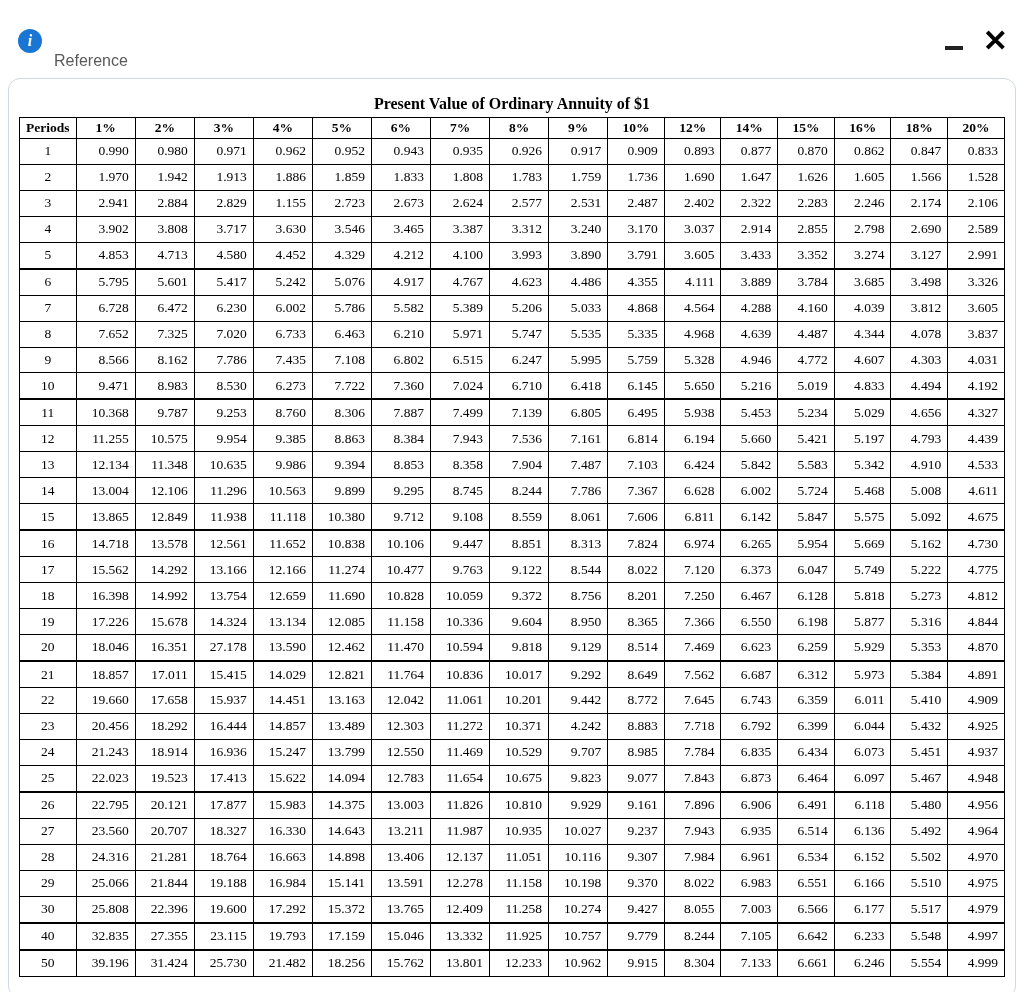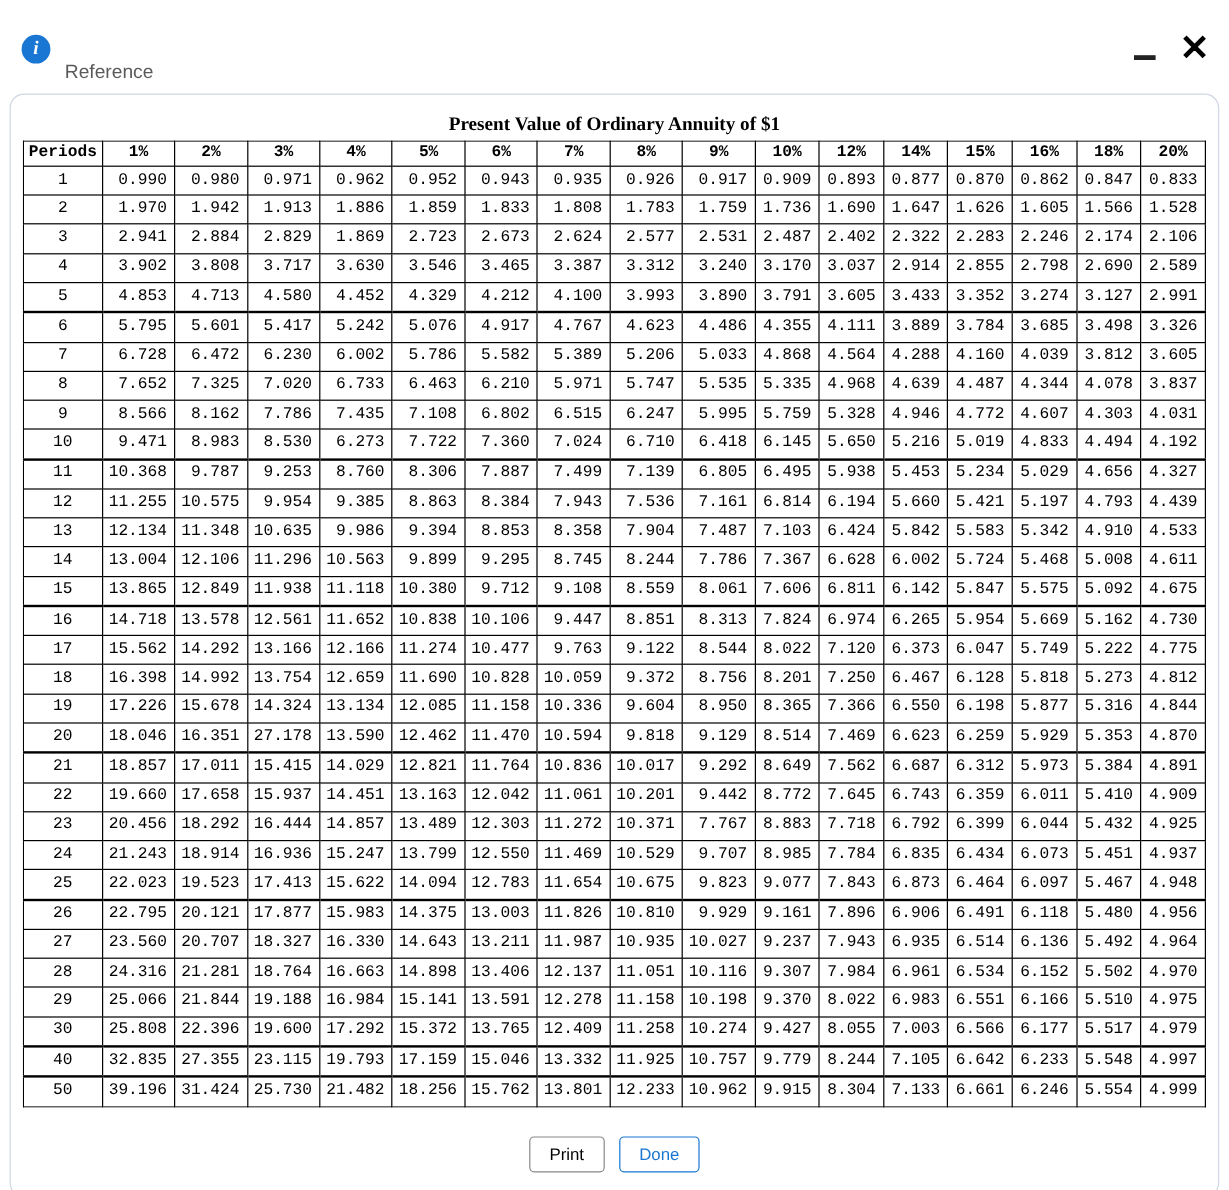--- a/index.html
+++ b/index.html
@@ -81,21 +81,21 @@
   }
   .table-scroll {
     overflow: auto;
     width: 100%;
     flex: 1;
     display: flex;
     justify-content: center;
   }
   table.pv-table {
     border-collapse: collapse;
-    font-family: Liberation Mono, monospace;
+    font-family: Liberation Serif, serif;
     font-size: 13.5px;
     table-layout: fixed;
   }
   table.pv-table th, table.pv-table td {
     border: 1px solid #000;
     padding: 0 4px;
     height: 20px;
     line-height: 20px;
     text-align: center;
     white-space: nowrap;
@@ -223,21 +223,21 @@
               <td class="val-cell">1.626</td>
               <td class="val-cell">1.605</td>
               <td class="val-cell">1.566</td>
               <td class="val-cell">1.528</td>
             </tr>
             <tr>
               <td class="period-cell">3</td>
               <td class="val-cell">2.941</td>
               <td class="val-cell">2.884</td>
               <td class="val-cell">2.829</td>
-              <td class="val-cell">1.869</td>
+              <td class="val-cell">1.155</td>
               <td class="val-cell">2.723</td>
               <td class="val-cell">2.673</td>
               <td class="val-cell">2.624</td>
               <td class="val-cell">2.577</td>
               <td class="val-cell">2.531</td>
               <td class="val-cell">2.487</td>
               <td class="val-cell">2.402</td>
               <td class="val-cell">2.322</td>
               <td class="val-cell">2.283</td>
               <td class="val-cell">2.246</td>
@@ -608,21 +608,21 @@
             <tr>
               <td class="period-cell">23</td>
               <td class="val-cell">20.456</td>
               <td class="val-cell">18.292</td>
               <td class="val-cell">16.444</td>
               <td class="val-cell">14.857</td>
               <td class="val-cell">13.489</td>
               <td class="val-cell">12.303</td>
               <td class="val-cell">11.272</td>
               <td class="val-cell">10.371</td>
-              <td class="val-cell">7.767</td>
+              <td class="val-cell">4.242</td>
               <td class="val-cell">8.883</td>
               <td class="val-cell">7.718</td>
               <td class="val-cell">6.792</td>
               <td class="val-cell">6.399</td>
               <td class="val-cell">6.044</td>
               <td class="val-cell">5.432</td>
               <td class="val-cell">4.925</td>
             </tr>
             <tr>
               <td class="period-cell">24</td>
@@ -792,19 +792,15 @@
               <td class="val-cell">7.133</td>
               <td class="val-cell">6.661</td>
               <td class="val-cell">6.246</td>
               <td class="val-cell">5.554</td>
               <td class="val-cell">4.999</td>
             </tr>
           </tbody>
       </table>
     </div>
 
-    <div class="button-row">
-      <button class="btn">Print</button>
-      <button class="btn btn-primary">Done</button>
-    </div>
   </div>
 
 </div>
 
 </body></html>

